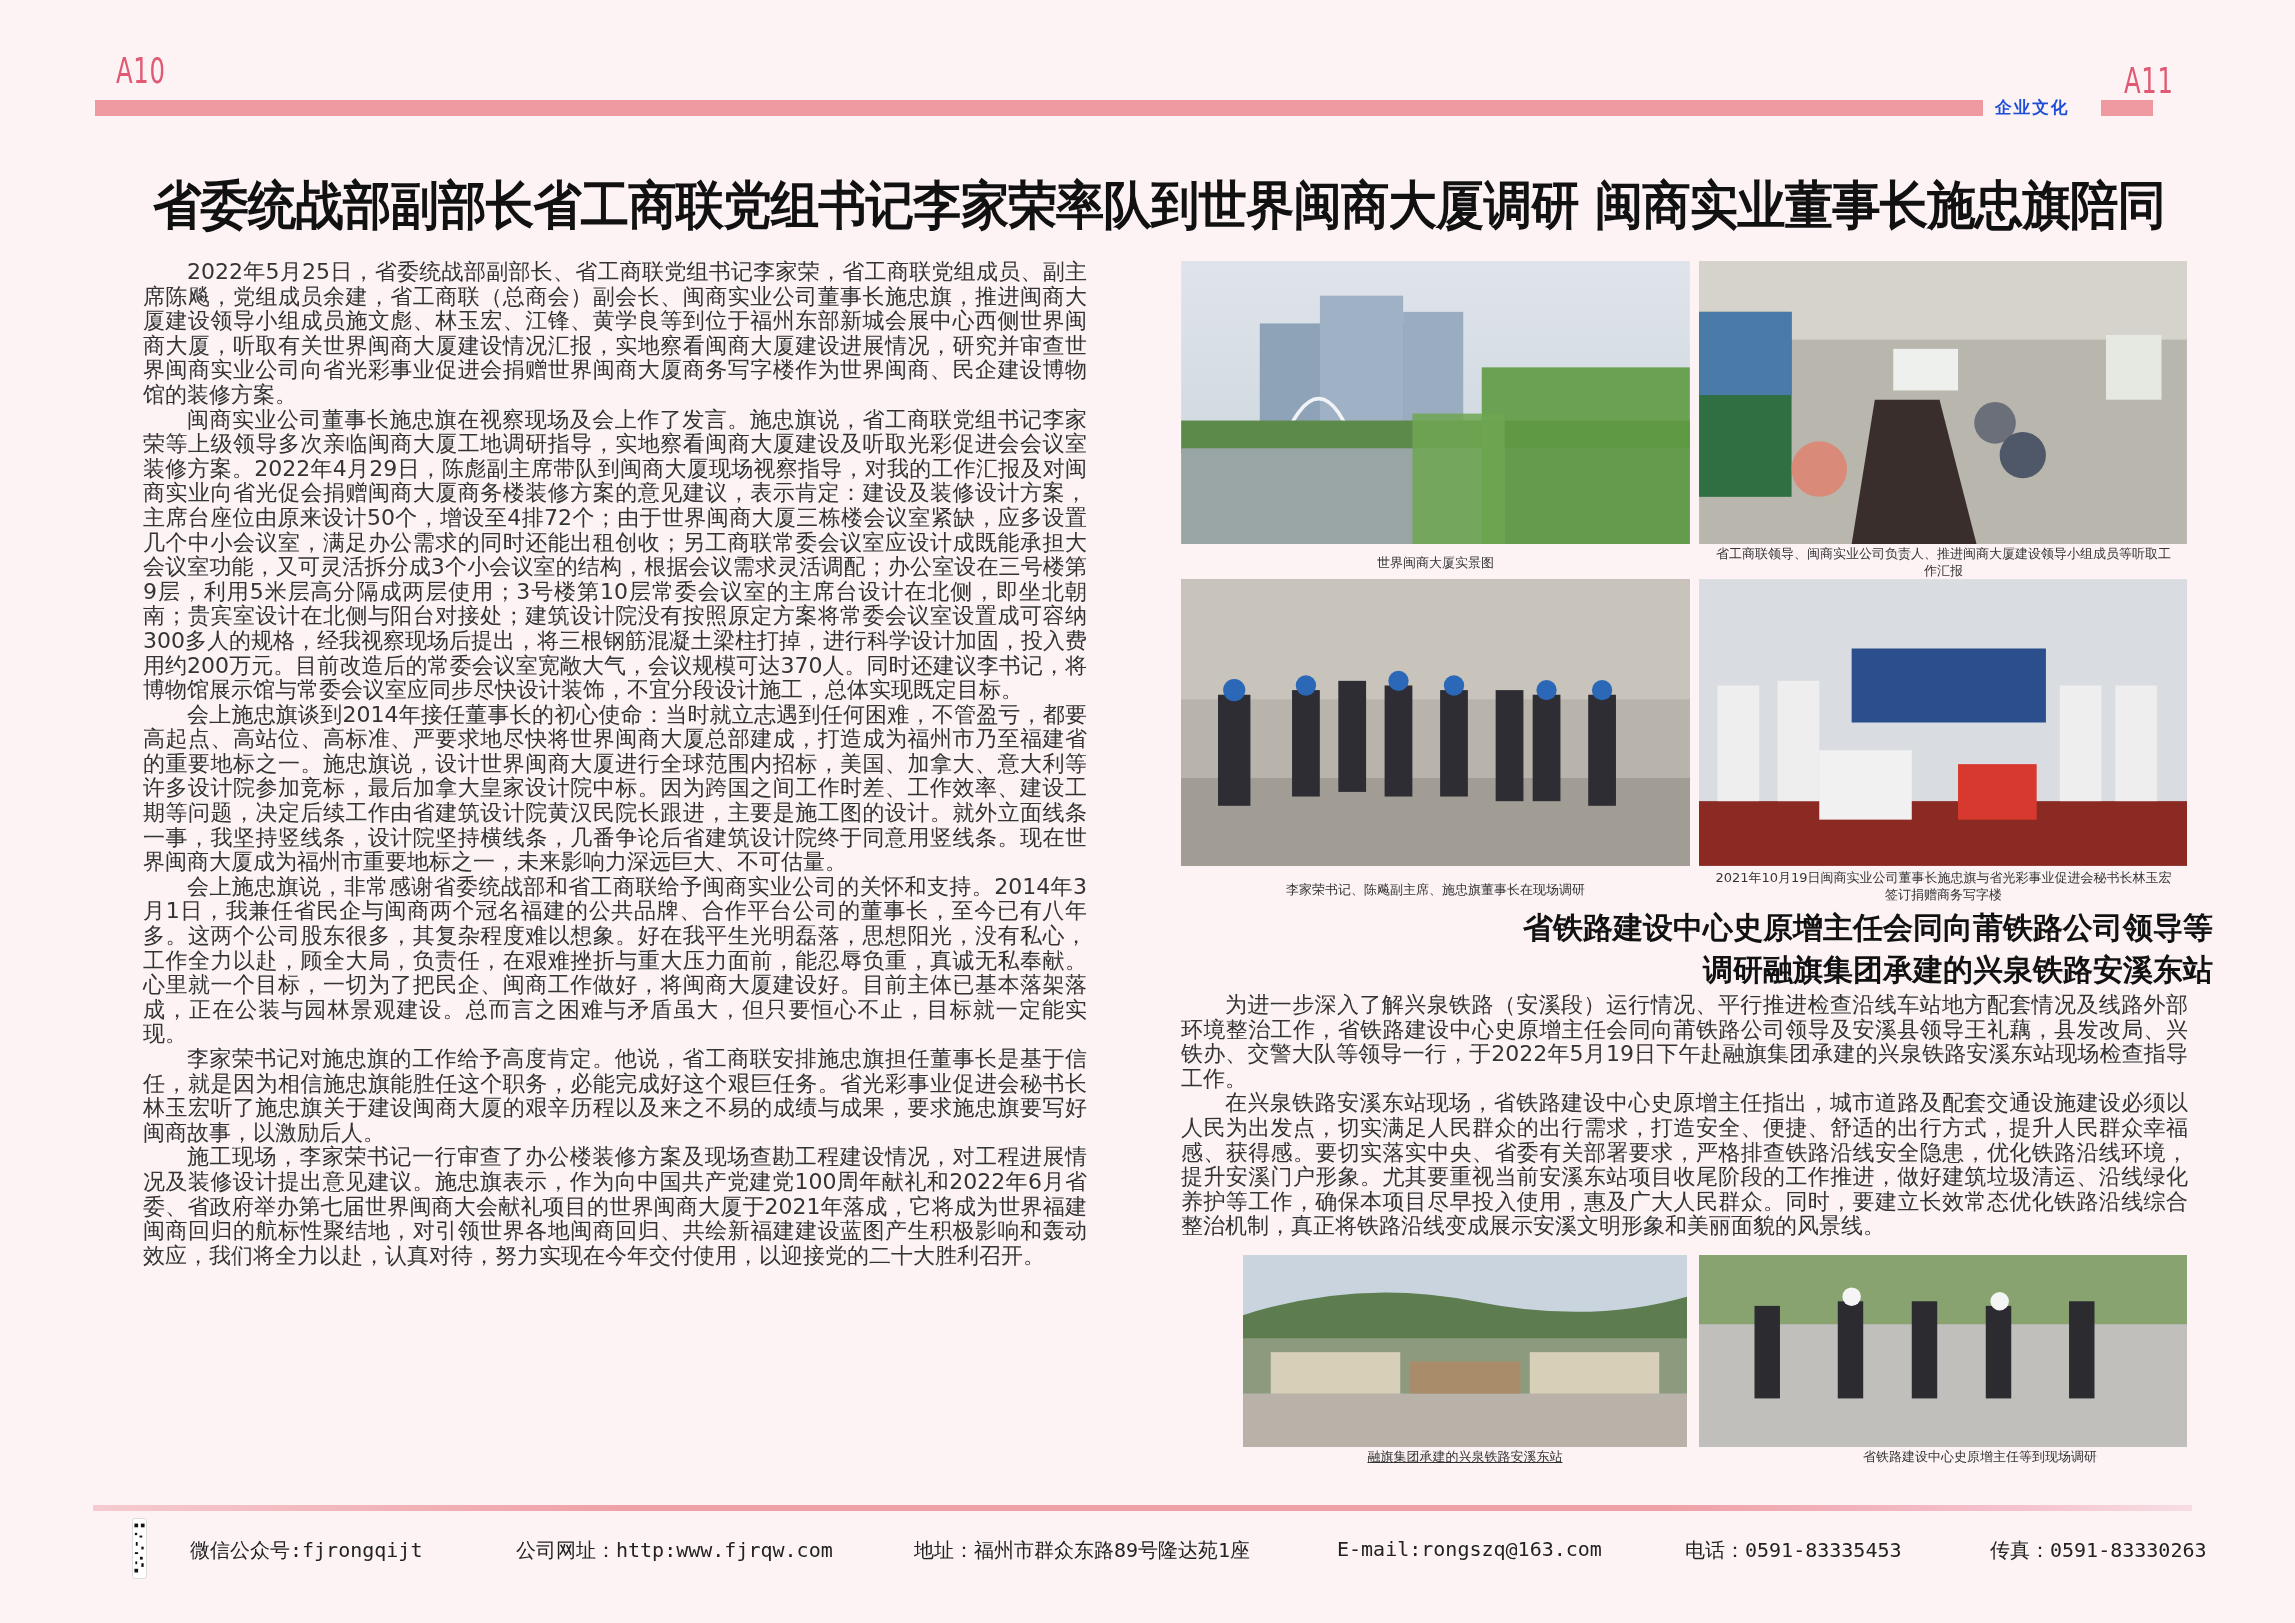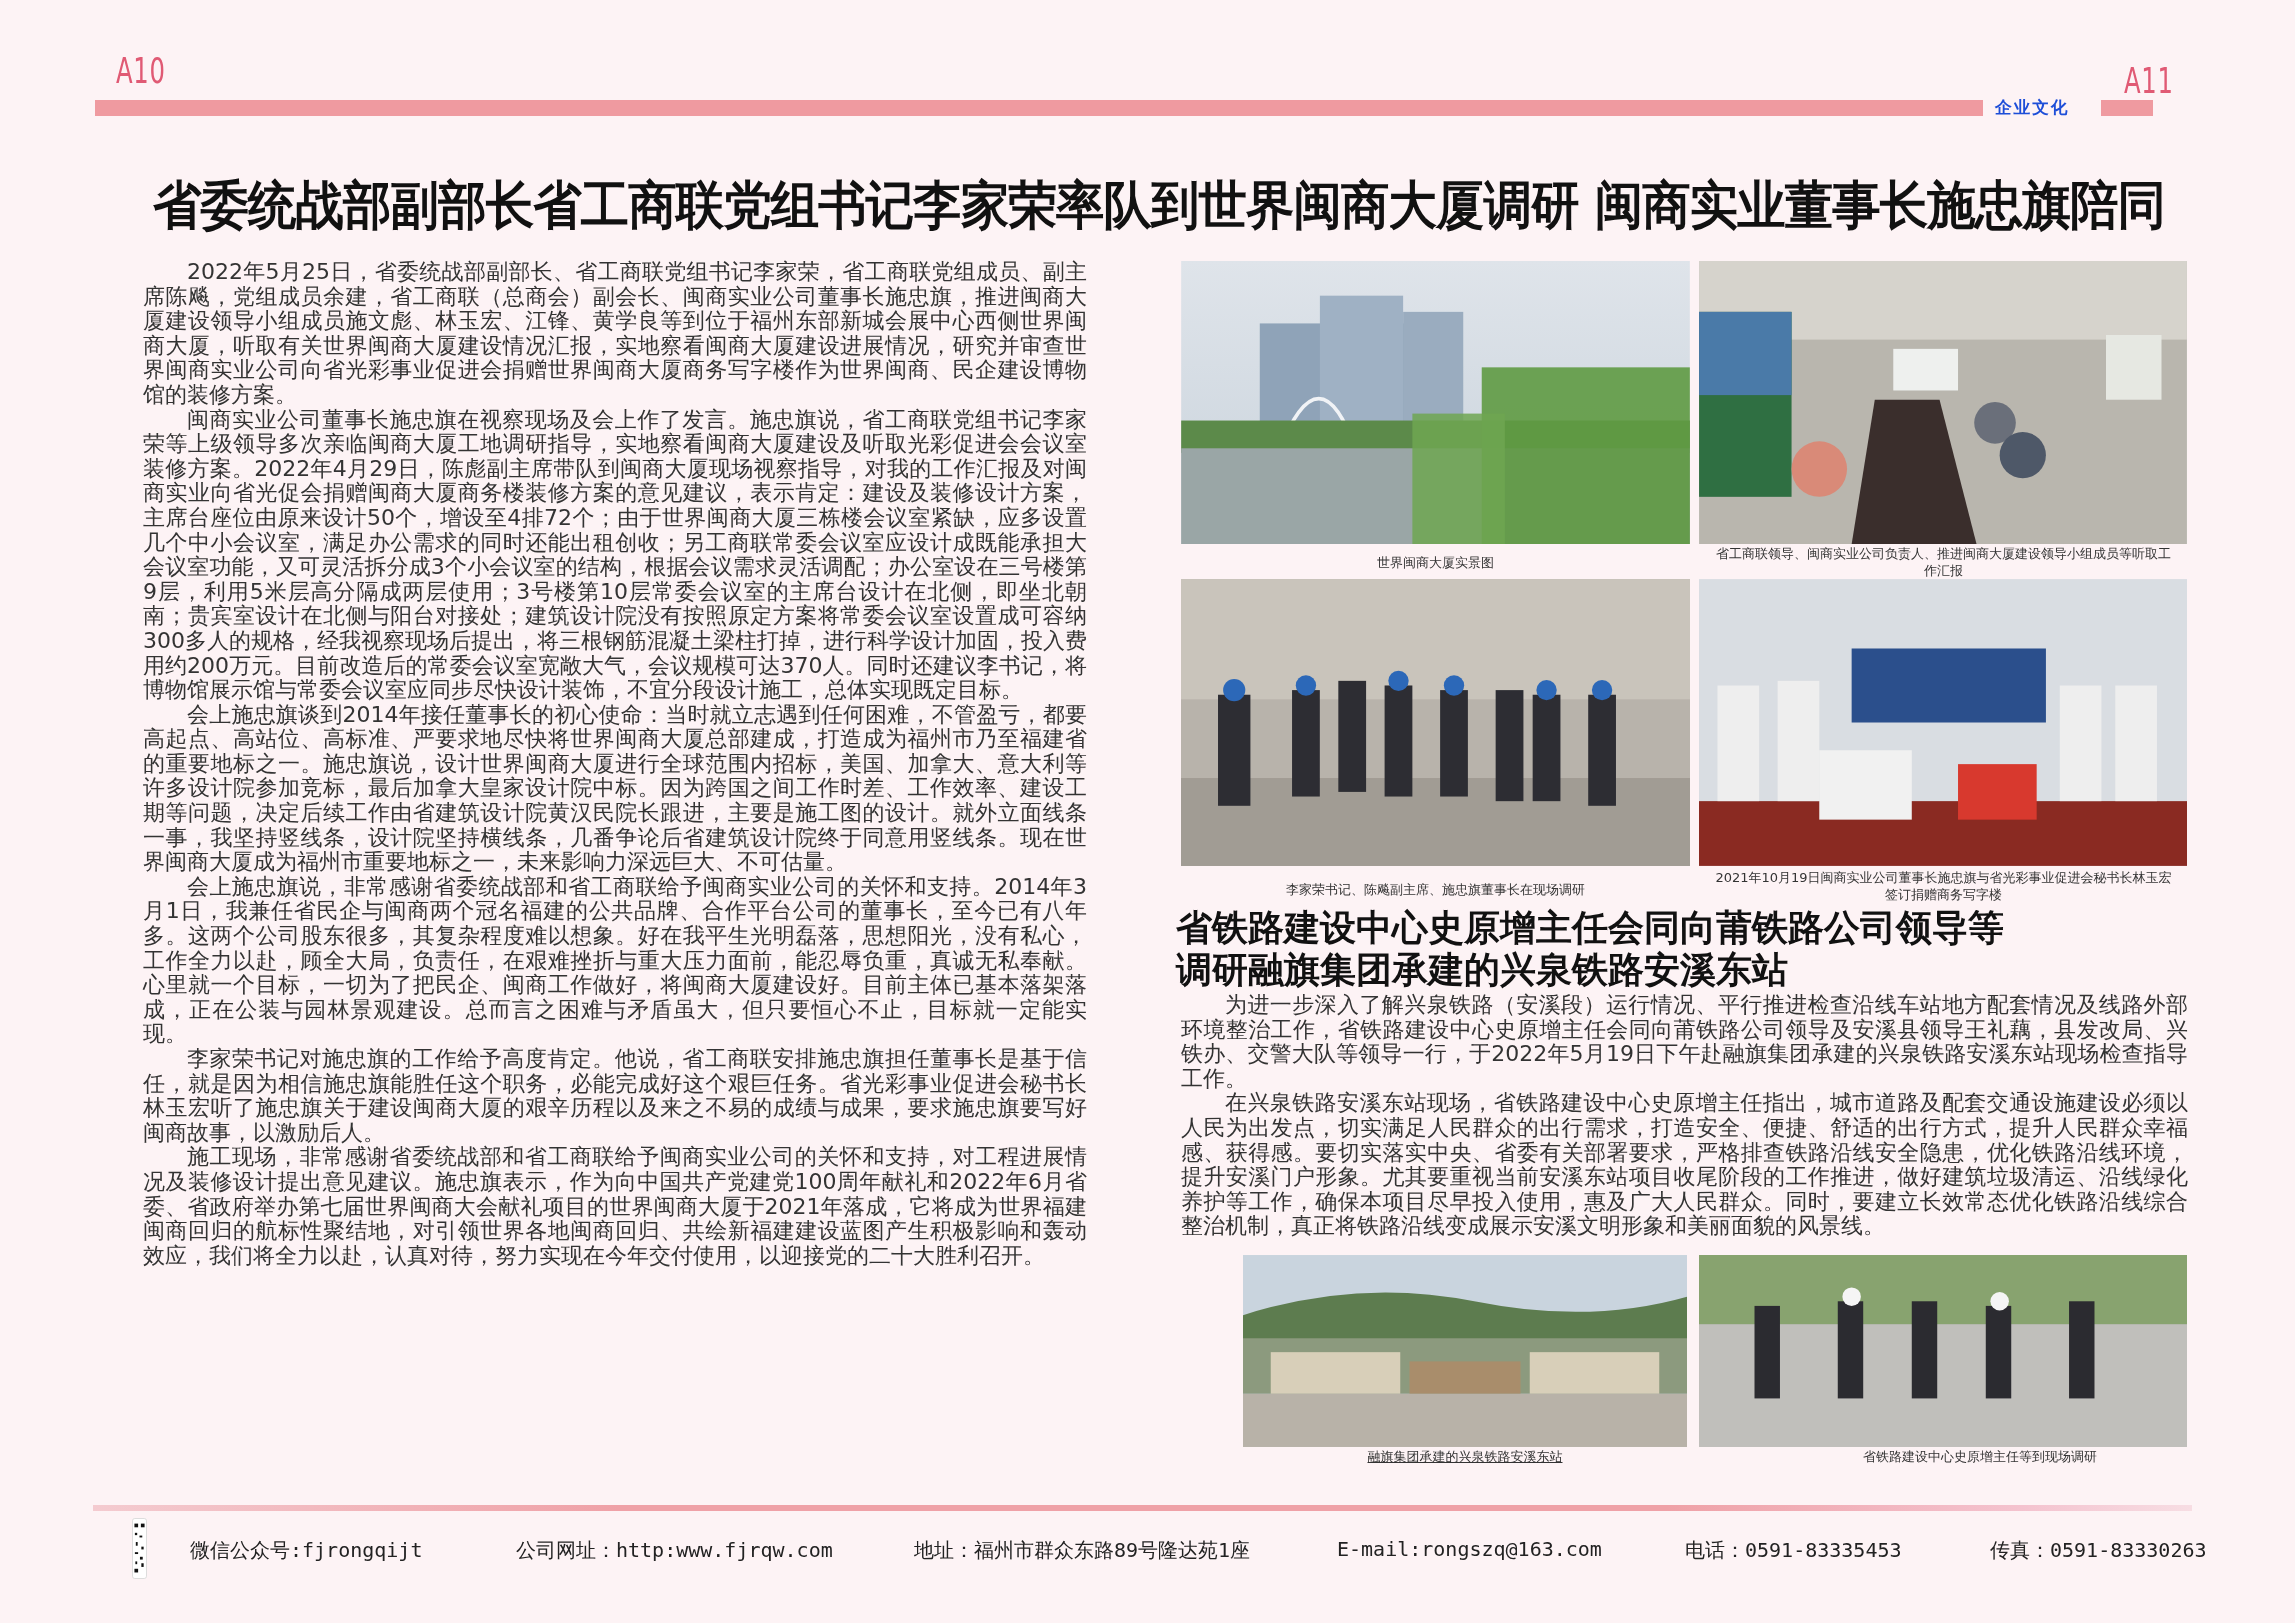--- a/index.html
+++ b/index.html
@@ -11,21 +11,21 @@
   }
   .abs { position:absolute; }
   .page-no { font-family:"DejaVu Sans Condensed","DejaVu Sans",sans-serif; color:#e05a74; font-size:36px; letter-spacing:0.9px; transform:scaleX(0.75); transform-origin:left top; }
   .top-bar { background:#ef9aa0; height:16px; }
   .section-label { color:#1d4ed8; font-size:16.7px; font-weight:bold; letter-spacing:1.9px; }
   .headline { font-weight:bold; color:#111; font-size:52px; letter-spacing:-0.9px; white-space:nowrap; transform:scaleX(0.93); transform-origin:left top; }
   .body-text { font-size:22px; line-height:24.6px; text-align:justify; color:#333; }
   .body-text p { margin:0; text-indent:2em; }
   .photo { overflow:hidden; }
   .caption { text-align:center; font-size:13px; line-height:16.7px; color:#333; }
-  .sub-headline { font-weight:bold; color:#111; font-size:36px; line-height:42px; text-align:left; }
+  .sub-headline { font-weight:bold; color:#111; font-size:30px; line-height:42px; text-align:right; }
   .footer-bar { height:5.6px; background:linear-gradient(90deg,#f4cbd0 0%,#efa1a7 25%,#efa1a7 75%,#f4c3cf 92%,#f7dde3 100%); }
   .footer-item { font-size:20px; color:#222; white-space:nowrap; font-family:"DejaVu Sans Mono","Liberation Mono",monospace; }
   .qr { background:#fff; border:0.5px solid #ddd; border-radius:2.8px; }
 </style>
 </head>
 <body>
 
 <div class="abs page-no" style="left:116px; top:50px;">A10</div>
 <div class="abs top-bar" style="left:95px; top:100px; width:1888px;"></div>
 <div class="abs section-label" style="left:1995px; top:96px;">企业文化</div>
@@ -33,21 +33,21 @@
 <div class="abs page-no" style="left:2124px; top:60px;">A11</div>
 
 <div class="abs headline" style="left:153px; top:171px;">省委统战部副部长省工商联党组书记李家荣率队到世界闽商大厦调研 闽商实业董事长施忠旗陪同</div>
 
 <div class="abs body-text" style="left:143px; top:260px; width:944px;">
   <p>2022年5月25日，省委统战部副部长、省工商联党组书记李家荣，省工商联党组成员、副主席陈飚，党组成员余建，省工商联（总商会）副会长、闽商实业公司董事长施忠旗，推进闽商大厦建设领导小组成员施文彪、林玉宏、江锋、黄学良等到位于福州东部新城会展中心西侧世界闽商大厦，听取有关世界闽商大厦建设情况汇报，实地察看闽商大厦建设进展情况，研究并审查世界闽商实业公司向省光彩事业促进会捐赠世界闽商大厦商务写字楼作为世界闽商、民企建设博物馆的装修方案。</p>
   <p>闽商实业公司董事长施忠旗在视察现场及会上作了发言。施忠旗说，省工商联党组书记李家荣等上级领导多次亲临闽商大厦工地调研指导，实地察看闽商大厦建设及听取光彩促进会会议室装修方案。2022年4月29日，陈彪副主席带队到闽商大厦现场视察指导，对我的工作汇报及对闽商实业向省光促会捐赠闽商大厦商务楼装修方案的意见建议，表示肯定：建设及装修设计方案，主席台座位由原来设计50个，增设至4排72个；由于世界闽商大厦三栋楼会议室紧缺，应多设置几个中小会议室，满足办公需求的同时还能出租创收；另工商联常委会议室应设计成既能承担大会议室功能，又可灵活拆分成3个小会议室的结构，根据会议需求灵活调配；办公室设在三号楼第9层，利用5米层高分隔成两层使用；3号楼第10层常委会议室的主席台设计在北侧，即坐北朝南；贵宾室设计在北侧与阳台对接处；建筑设计院没有按照原定方案将常委会议室设置成可容纳300多人的规格，经我视察现场后提出，将三根钢筋混凝土梁柱打掉，进行科学设计加固，投入费用约200万元。目前改造后的常委会议室宽敞大气，会议规模可达370人。同时还建议李书记，将博物馆展示馆与常委会议室应同步尽快设计装饰，不宜分段设计施工，总体实现既定目标。</p>
   <p>会上施忠旗谈到2014年接任董事长的初心使命：当时就立志遇到任何困难，不管盈亏，都要高起点、高站位、高标准、严要求地尽快将世界闽商大厦总部建成，打造成为福州市乃至福建省的重要地标之一。施忠旗说，设计世界闽商大厦进行全球范围内招标，美国、加拿大、意大利等许多设计院参加竞标，最后加拿大皇家设计院中标。因为跨国之间工作时差、工作效率、建设工期等问题，决定后续工作由省建筑设计院黄汉民院长跟进，主要是施工图的设计。就外立面线条一事，我坚持竖线条，设计院坚持横线条，几番争论后省建筑设计院终于同意用竖线条。现在世界闽商大厦成为福州市重要地标之一，未来影响力深远巨大、不可估量。</p>
   <p>会上施忠旗说，非常感谢省委统战部和省工商联给予闽商实业公司的关怀和支持。2014年3月1日，我兼任省民企与闽商两个冠名福建的公共品牌、合作平台公司的董事长，至今已有八年多。这两个公司股东很多，其复杂程度难以想象。好在我平生光明磊落，思想阳光，没有私心，工作全力以赴，顾全大局，负责任，在艰难挫折与重大压力面前，能忍辱负重，真诚无私奉献。心里就一个目标，一切为了把民企、闽商工作做好，将闽商大厦建设好。目前主体已基本落架落成，正在公装与园林景观建设。总而言之困难与矛盾虽大，但只要恒心不止，目标就一定能实现。</p>
   <p>李家荣书记对施忠旗的工作给予高度肯定。他说，省工商联安排施忠旗担任董事长是基于信任，就是因为相信施忠旗能胜任这个职务，必能完成好这个艰巨任务。省光彩事业促进会秘书长林玉宏听了施忠旗关于建设闽商大厦的艰辛历程以及来之不易的成绩与成果，要求施忠旗要写好闽商故事，以激励后人。</p>
-  <p>施工现场，非常感谢省委统战部和省工商联给予闽商实业公司的关怀和支持，对工程进展情况及装修设计提出意见建议。施忠旗表示，作为向中国共产党建党100周年献礼和2022年6月省委、省政府举办第七届世界闽商大会献礼项目的世界闽商大厦于2021年落成，它将成为世界福建闽商回归的航标性聚结地，对引领世界各地闽商回归、共绘新福建建设蓝图产生积极影响和轰动效应，我们将全力以赴，认真对待，努力实现在今年交付使用，以迎接党的二十大胜利召开。</p>
+  <p>施工现场，李家荣书记一行审查了办公楼装修方案及现场查勘工程建设情况，对工程进展情况及装修设计提出意见建议。施忠旗表示，作为向中国共产党建党100周年献礼和2022年6月省委、省政府举办第七届世界闽商大会献礼项目的世界闽商大厦于2021年落成，它将成为世界福建闽商回归的航标性聚结地，对引领世界各地闽商回归、共绘新福建建设蓝图产生积极影响和轰动效应，我们将全力以赴，认真对待，努力实现在今年交付使用，以迎接党的二十大胜利召开。</p>
 </div>
 
 <div class="abs photo" style="left:1181px; top:261px; width:509px; height:283px;">
   <svg width="509" height="283" viewBox="0 0 1100 612">
     <defs>
         <linearGradient id="sky1" x1="0" y1="0" x2="0" y2="1">
           <stop offset="0" stop-color="#dfe4ea"></stop>
           <stop offset="1" stop-color="#c9d3dc"></stop>
         </linearGradient>
       </defs>

